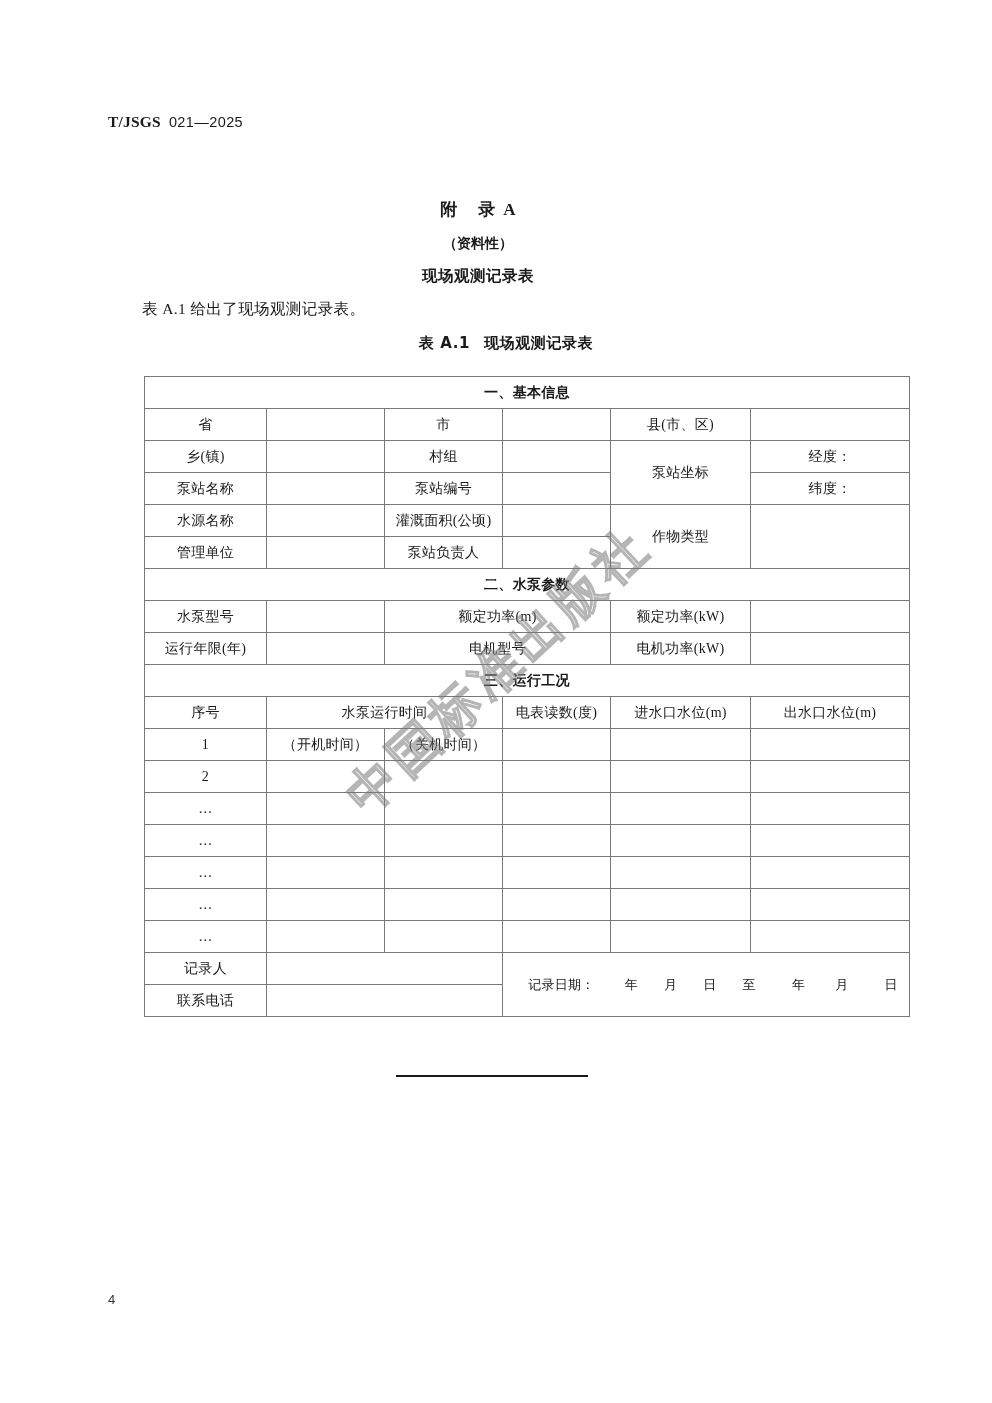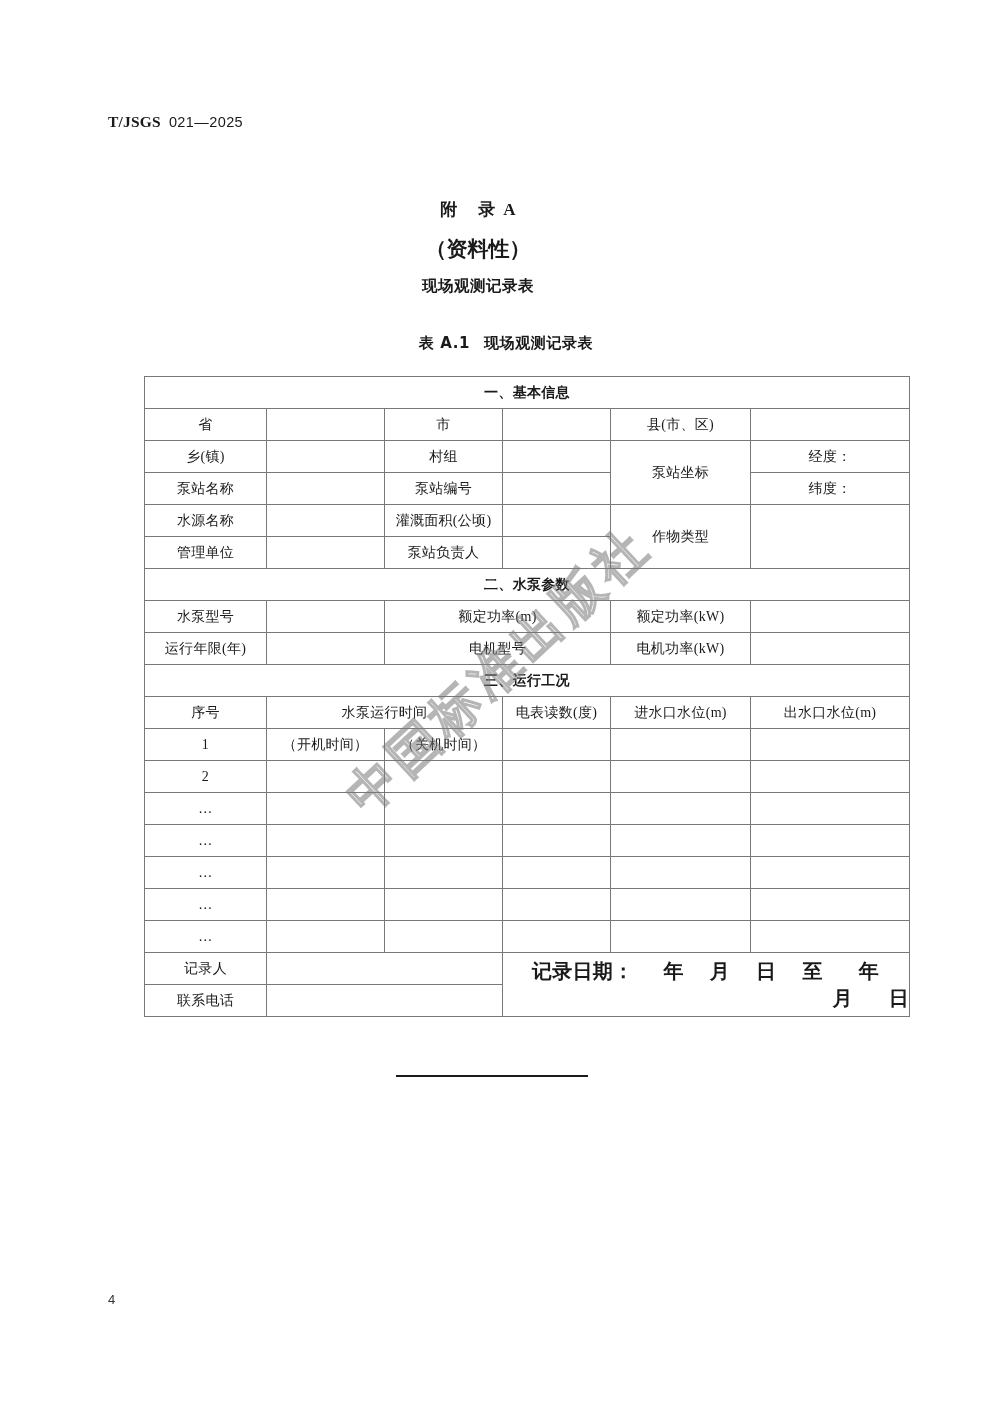--- a/index.html
+++ b/index.html
@@ -60,21 +60,21 @@
     letter-spacing: 2px;
     margin: 0 0 14px 0;
   }
   .annex-title .ltr {
     letter-spacing: 0;
     margin-left: 6px;
   }
   .annex-kind {
     font-family: "DejaVu Sans", "Liberation Sans", sans-serif;
     font-weight: bold;
-    font-size: 21px;
+    font-size: 14px;
     margin: 0 0 13px 0;
   }
   .annex-subject {
     font-family: "DejaVu Sans", "Liberation Sans", sans-serif;
     font-weight: bold;
     font-size: 15.5px;
     letter-spacing: 0.5px;
     margin: 0;
   }
 
@@ -177,25 +177,24 @@
   td.first-section-head {
     border-top: none;
   }
   tr.row-after-section td {
     border-top: none;
   }
   td.blank { }
   td.row-rec { height: 35px; }
   .date-line {
     display: block;
-    text-align: right;
+    text-align: center;
     padding-left: 14px;
     letter-spacing: 0.3px;
-    font-size: 20px;
-    font-weight: bold;
+    font-size: 13px;
   }
   .date-line .sp-s { display: inline-block; width: 26px; }
   .date-line .sp-m { display: inline-block; width: 30px; }
   .date-line .sp-l { display: inline-block; width: 36px; }
   .dots { letter-spacing: 2px; font-size: 14px; }
 
   
   .bottom-rule {
     position: absolute;
     left: 396px;
@@ -223,20 +222,21 @@
   <div class="doc-header">
     <span class="std-code">T/JSGS</span><span class="std-num">021—2025</span>
   </div>
 
   <div class="annex-block">
     <p class="annex-title"><span>附　录</span><span class="ltr">A</span></p>
     <p class="annex-kind">（资料性）</p>
     <p class="annex-subject">现场观测记录表</p>
   </div>
 
+  <div class="intro-para">表 A.1 给出了现场观测记录表。</div>
 
   <div class="table-caption">
     <span>表 A.1</span><span class="cap-gap"></span><span>现场观测记录表</span>
   </div>
 
   <div class="watermark">
     <span>中国标准出版社</span>
   </div>
 
   <div class="form-table-wrap">

